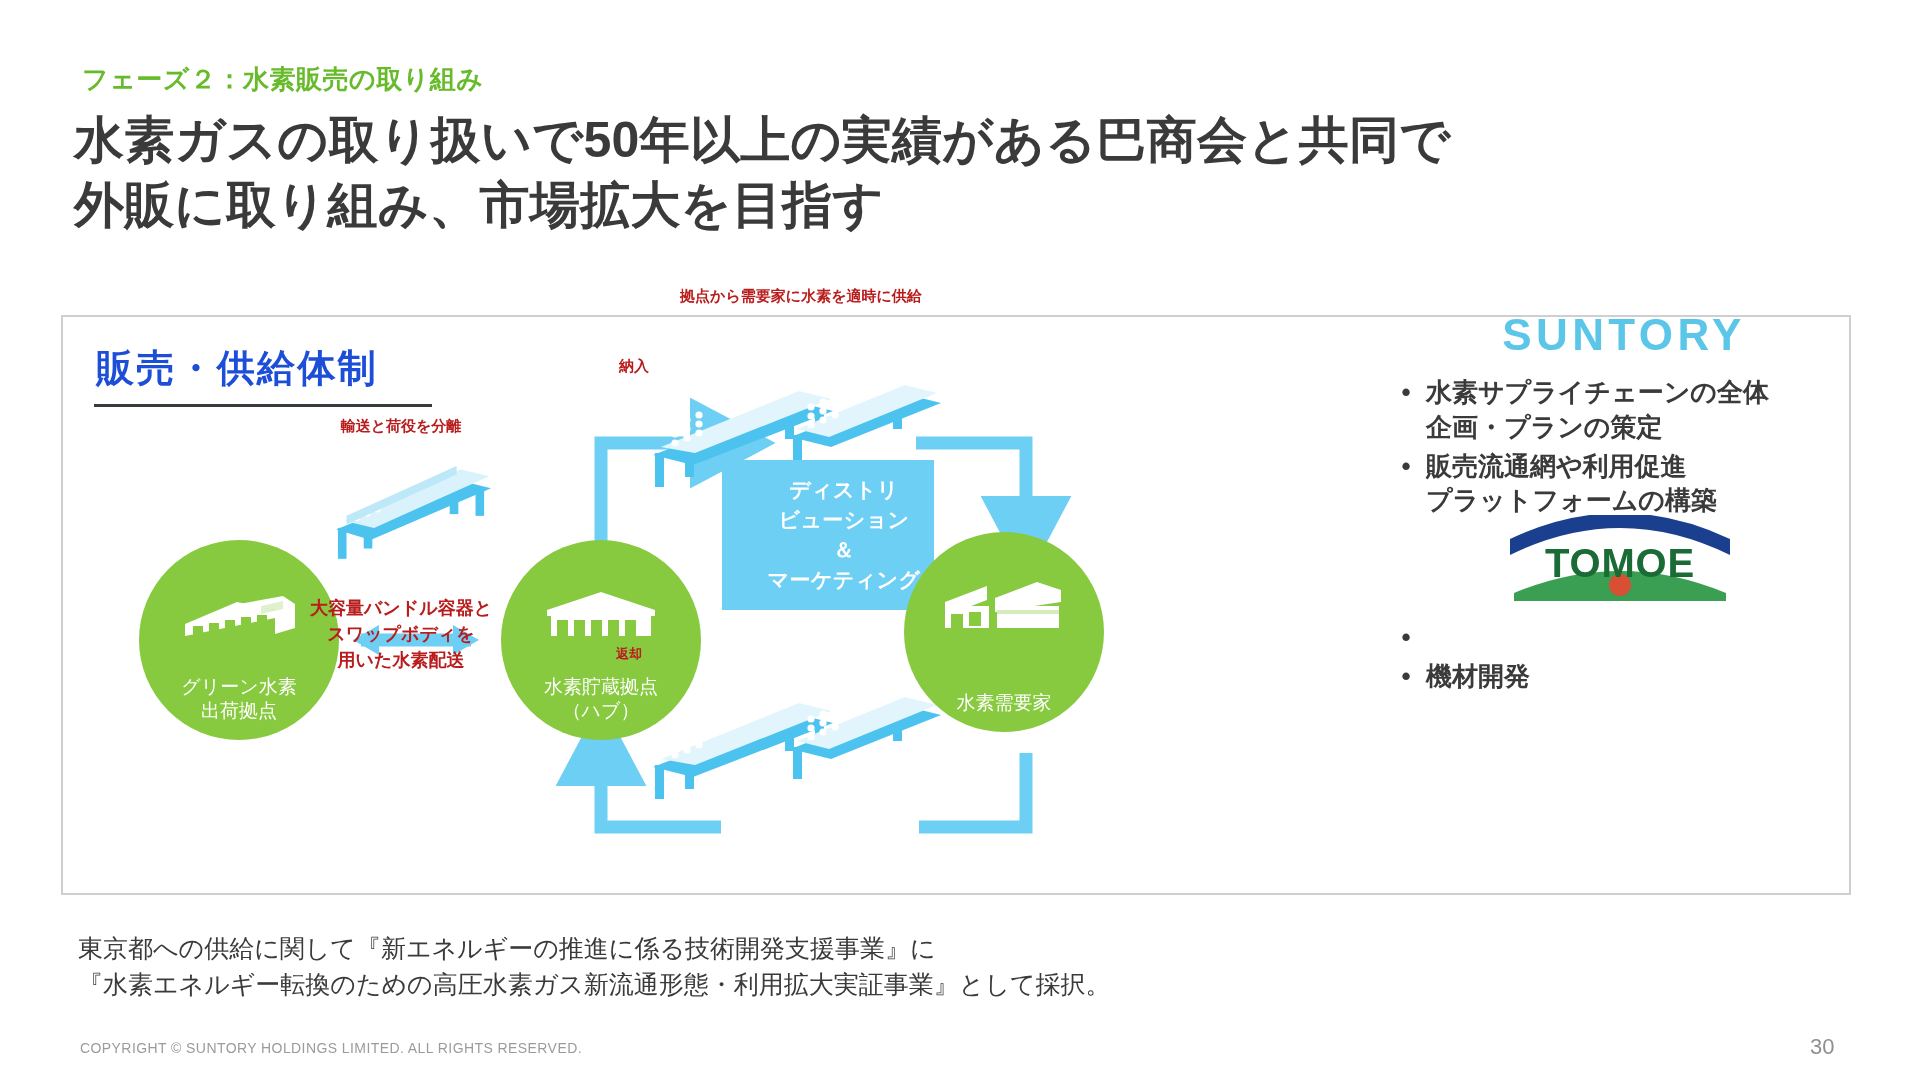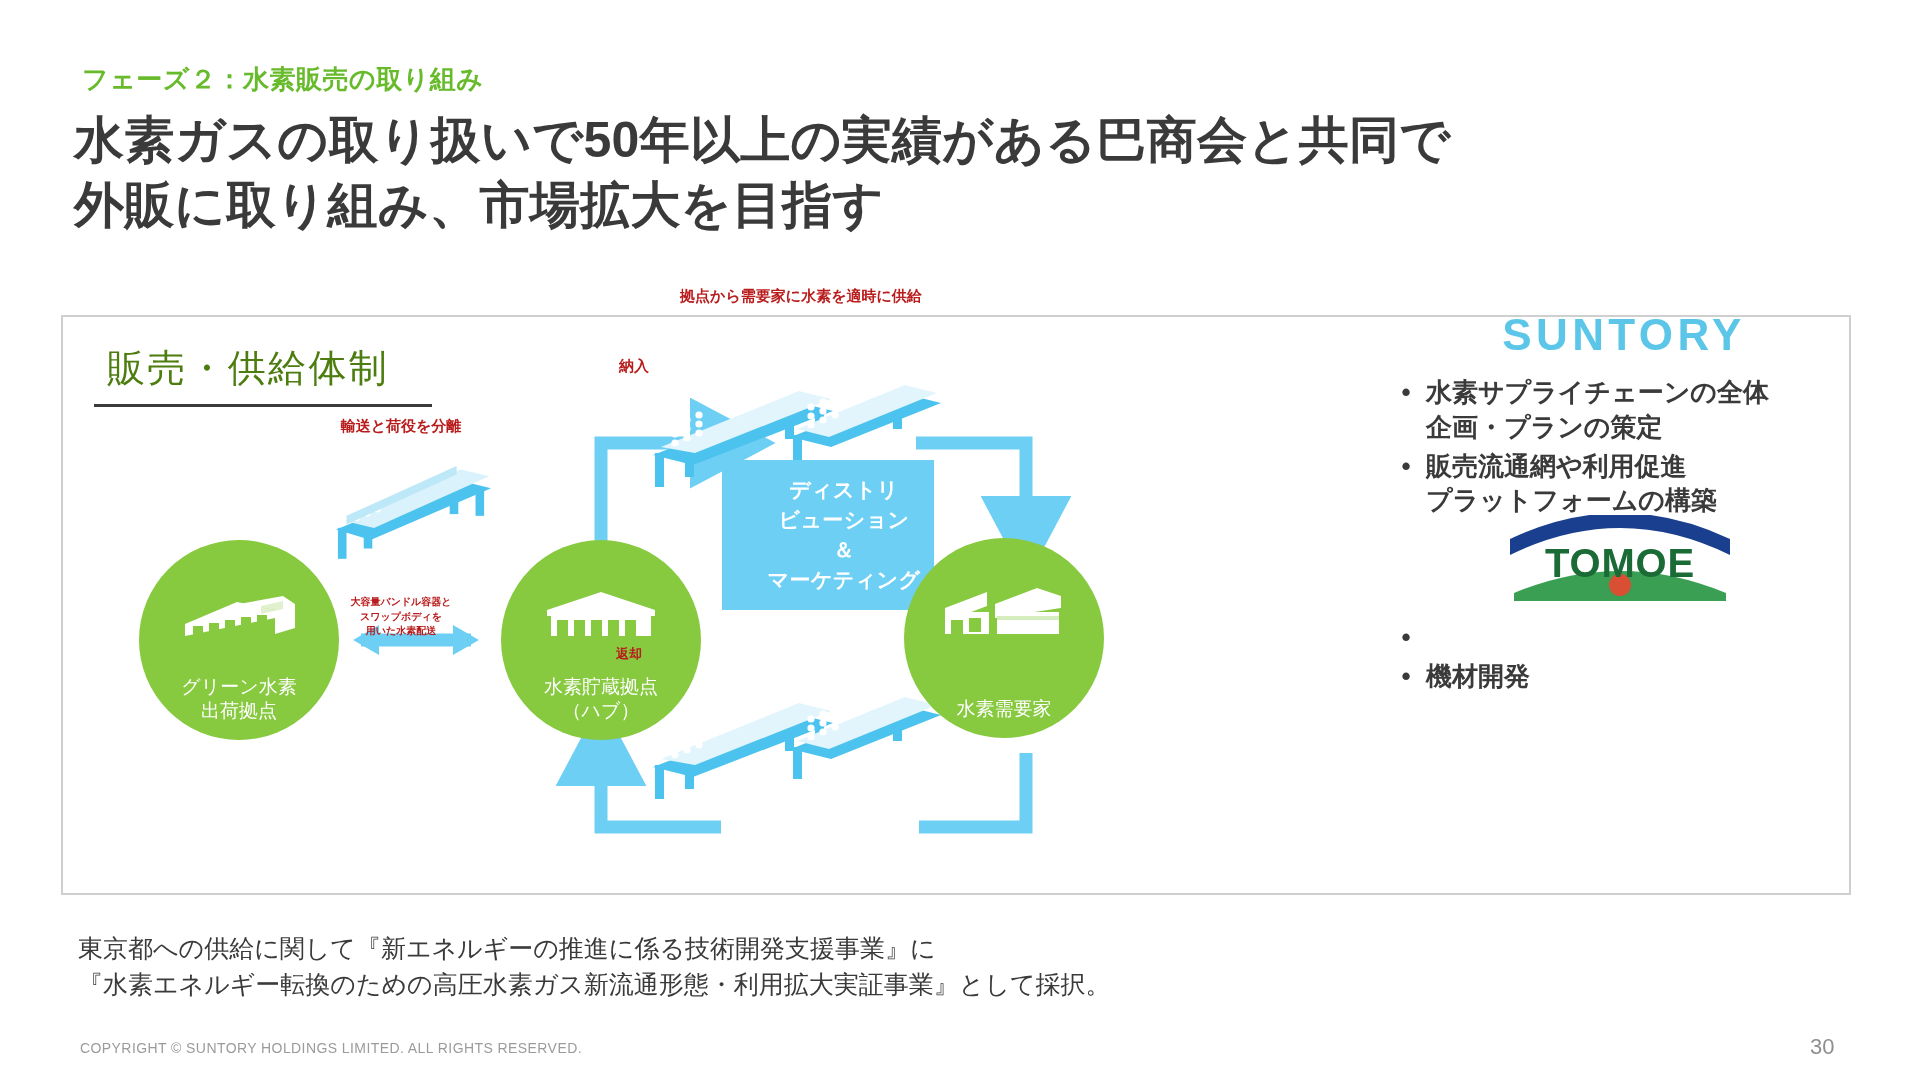--- a/index.html
+++ b/index.html
@@ -24,22 +24,22 @@
     font-size:50px;font-weight:700;color:#3a3a3a;
     line-height:1.30;letter-spacing:.005em;white-space:pre-line;
   }
 
   
   .panel{
     position:absolute;left:61px;top:315px;width:1790px;height:580px;
     border:2px solid #cfcfcf;background:#fff;box-sizing:border-box;
   }
   .panel-title{
-    position:absolute;left:107px;top:343px;
-    font-size:38px;font-weight:400;color:#4d7c0f;letter-spacing:.06em;
+    position:absolute;left:96px;top:343px;
+    font-size:38px;font-weight:700;color:#1d4ed8;letter-spacing:.06em;
   }
   .panel-rule{
     position:absolute;left:94px;top:404px;width:338px;height:3px;background:#3a3a3a;
   }
 
   
   .diagram{position:absolute;left:61px;top:315px;width:1320px;height:580px;}
 
   .circle{
     position:absolute;border-radius:50%;
@@ -49,38 +49,38 @@
   .circle .ctext{
     color:#ffffff;font-size:19px;font-weight:400;line-height:1.30;
     text-align:center;white-space:pre-line;padding-bottom:16px;
   }
   .circle .cicon{
     position:absolute;left:0;right:0;top:44px;display:flex;justify-content:center;
   }
 
   #circle-left  {left:78px; top:225px; width:200px;height:200px;}
   #circle-hub   {left:440px;top:225px; width:200px;height:200px;}
-  #circle-demand{left:843px;top:223px; width:200px;height:200px;}
+  #circle-demand{left:843px;top:217px; width:200px;height:200px;}
 
   
   .distbox{
     position:absolute;left:661px;top:145px;width:180px;height:150px;
     background:#6ecff4;color:#fff;
     display:flex;align-items:center;justify-content:center;text-align:center;
     font-size:21px;font-weight:700;line-height:1.42;white-space:pre-line;
     letter-spacing:.02em;
     padding-left:32px;
   }
 
   
   .anno{position:absolute;font-size:15px;font-weight:700;color:#b91c1c;
         text-align:center;line-height:1.45;white-space:pre-line;}
   #anno-separate{left:230px;top:100px;width:220px;}
   #anno-supply  {left:580px;top:-30px;width:320px;}
-  #anno-bundle  {left:232px;top:280px;width:216px;font-size:10px;text-align:center;}
+  #anno-bundle  {left:232px;top:280px;width:216px;font-size:18px;text-align:center;}
   #anno-in      {left:558px;top:30px;font-size:15px;margin-top:10px;}
   #anno-return  {left:555px;top:330px;font-size:13px;}
 
   
   .arrowlayer{position:absolute;inset:0;pointer-events:none;}
 
   
   .right{position:absolute;left:1400px;top:315px;width:440px;height:580px;}
   .logo-suntory{
     position:absolute;left:54px;top:-5px;width:340px;text-align:center;

